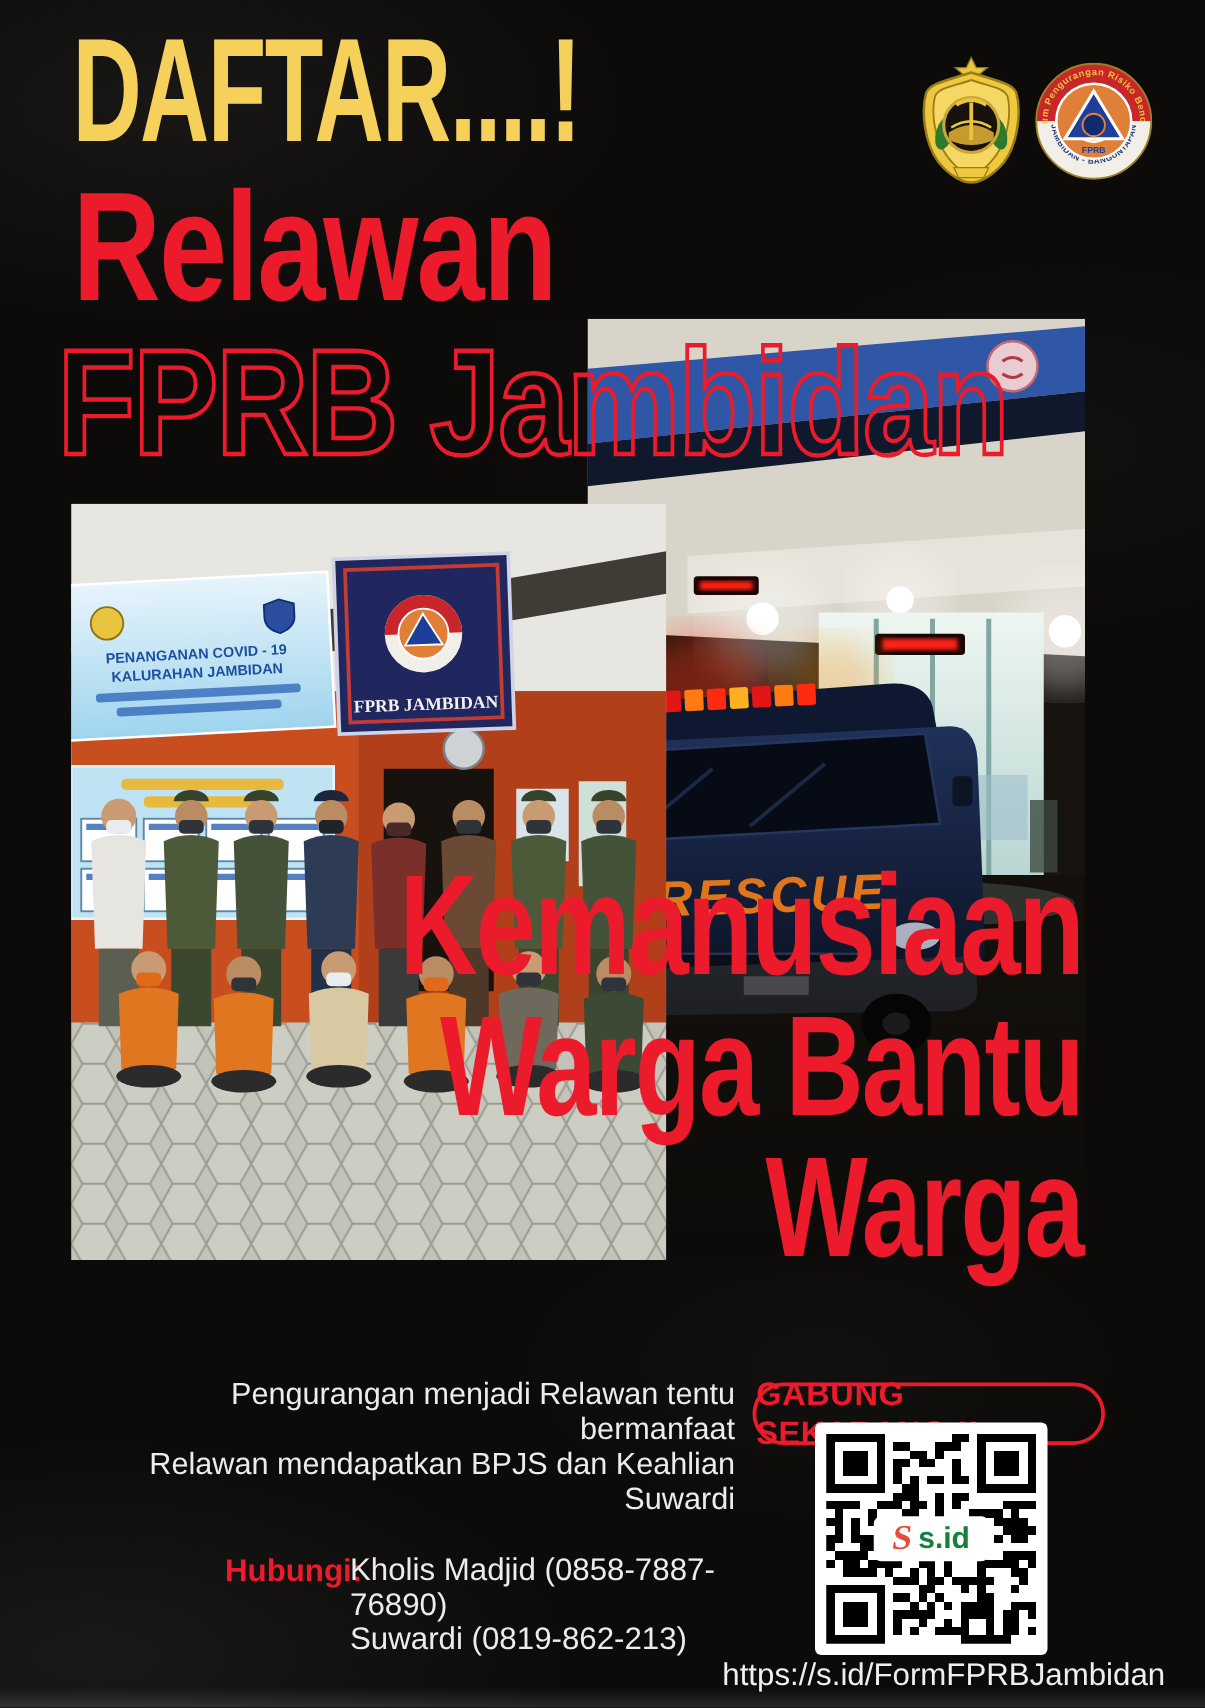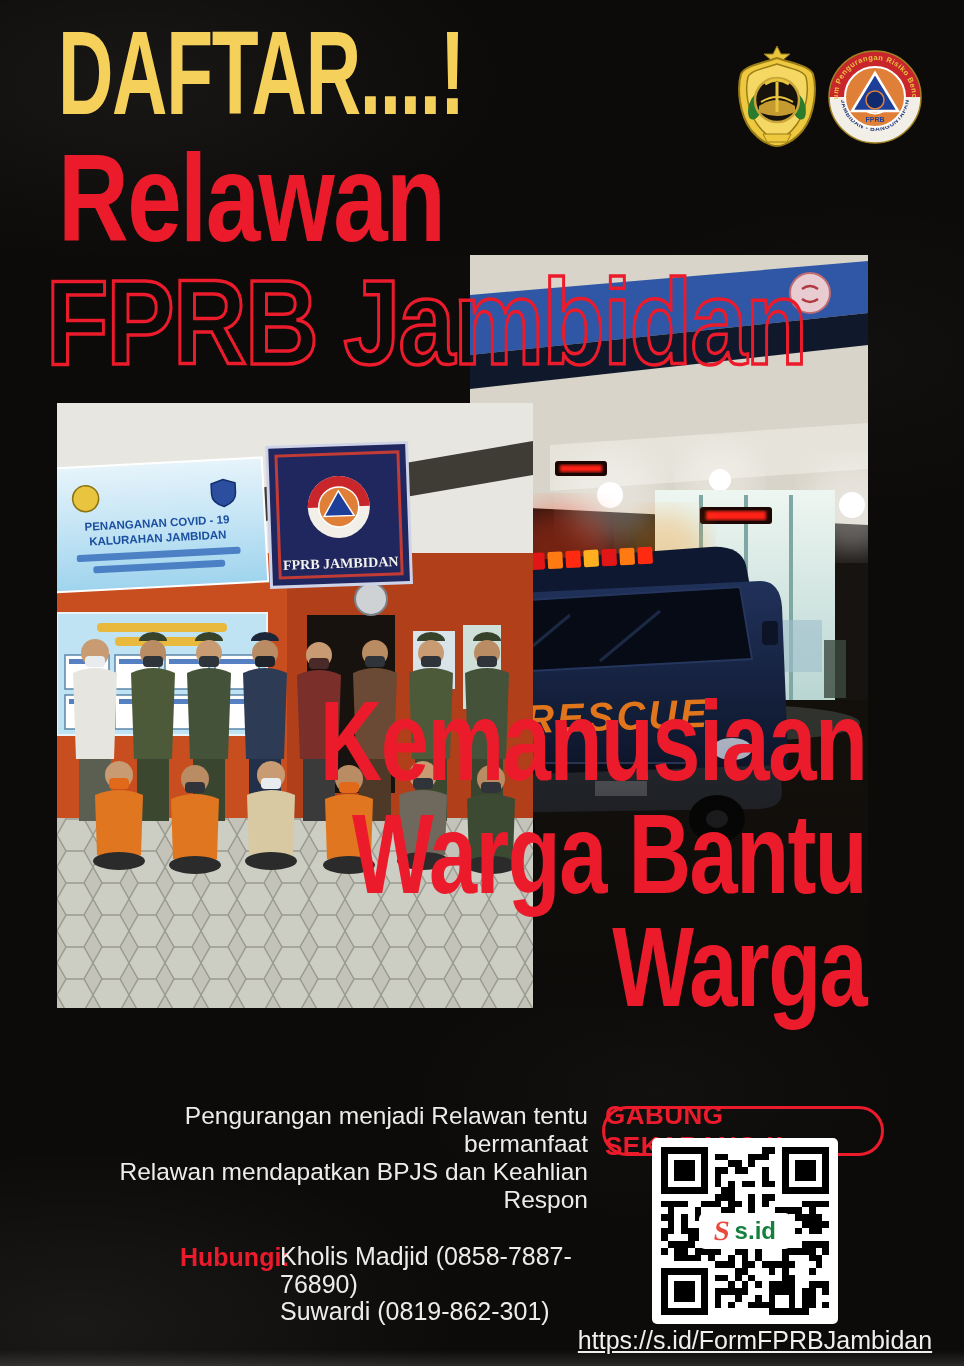--- a/index.html
+++ b/index.html
@@ -55,21 +55,21 @@
   }
   .sid-badge{
     position:absolute;left:50%;top:50%;transform:translate(-50%,-50%);
     width:92px;height:36px;background:#fff;border-radius:6px;
     display:flex;align-items:center;justify-content:center;gap:5px;
   }
   .sid-glyph{color:#e84b3c;font-weight:bold;font-size:28px;font-family:"Liberation Serif",serif;transform:skewX(-8deg);line-height:1;}
   .sid-text{color:#15803d;font-weight:bold;font-size:24px;line-height:1;}
   .form-url{
     position:absolute;left:560px;top:1326px;width:390px;z-index:5;text-align:center;
-    color:#efefef;font-size:25px;text-decoration:underline;cursor:pointer;
+    color:#efefef;font-size:25px;cursor:pointer;
   }
   .logo{position:absolute;z-index:6;}
   .logo-crest{left:733px;top:44px;width:88px;height:104px;}
   .logo-fprb{left:828px;top:50px;width:94px;height:94px;}
 </style>
 </head>
 <body>
 
 <div class="poster">
   <div class="texture"></div>
@@ -366,27 +366,27 @@
   <div class="tagline">
     <div>Kemanusiaan</div>
     <div>Warga Bantu</div>
     <div>Warga</div>
   </div>
 
   <div class="cta">GABUNG SEKARANG !!</div>
 
   <div class="benefits">
     <div>Pengurangan menjadi Relawan tentu bermanfaat</div>
-    <div>Relawan mendapatkan BPJS dan Keahlian Respon</div>
+    <div>Relawan mendapatkan BPJS dan Keahlian Suwardi</div>
   </div>
 
   <div class="contact-label">Hubungi:</div>
   <div class="contact-list">
     <div>Kholis Madjid (0858-7887-76890)</div>
-    <div>Suwardi (0819-862-301)</div>
+    <div>Suwardi (0819-862-213)</div>
   </div>
 
   <div class="qr-wrap">
     <svg width="168" height="168" viewBox="0 0 165 165" shape-rendering="crispEdges">
       <g id="qr-modules">
           <rect x="99.00" y="0.00" width="6.60" height="6.60" fill="#000"></rect>
           <rect x="105.60" y="0.00" width="6.60" height="6.60" fill="#000"></rect>
           <rect x="52.80" y="6.60" width="6.60" height="6.60" fill="#000"></rect>
           <rect x="59.40" y="6.60" width="6.60" height="6.60" fill="#000"></rect>
           <rect x="85.80" y="6.60" width="6.60" height="6.60" fill="#000"></rect>

